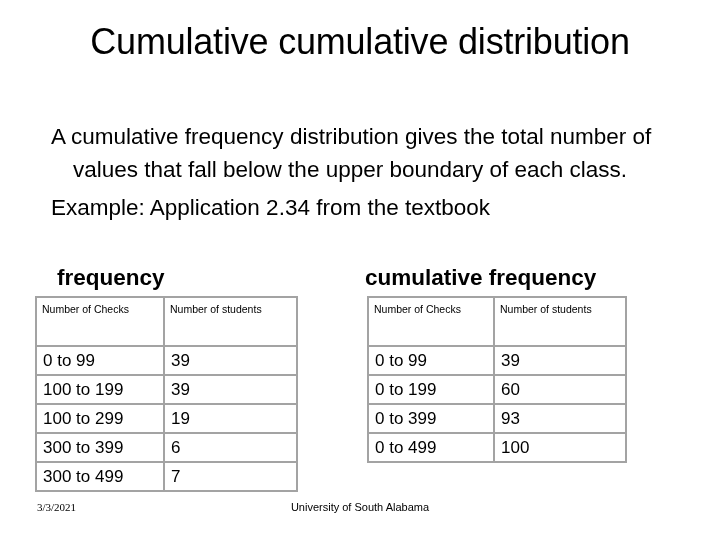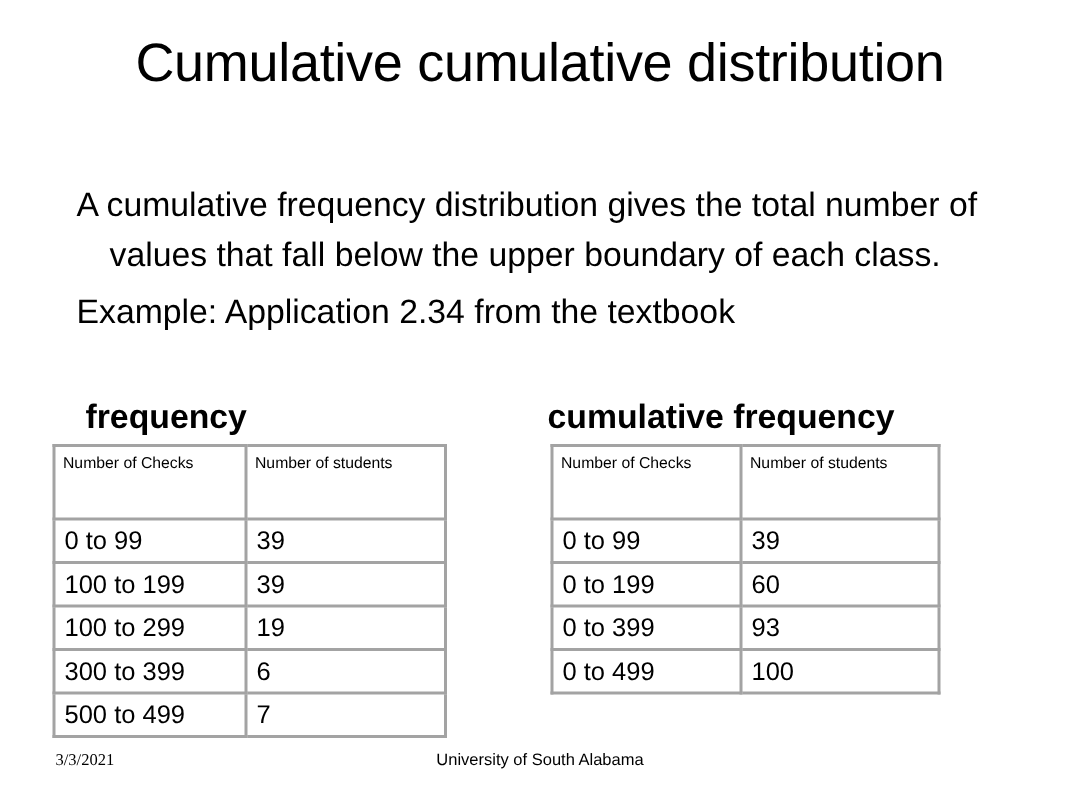--- a/index.html
+++ b/index.html
@@ -176,21 +176,21 @@
     </tr>
     <tr>
       <td class="data-cell">100 to 299</td>
       <td class="data-cell">19</td>
     </tr>
     <tr>
       <td class="data-cell">300 to 399</td>
       <td class="data-cell">6</td>
     </tr>
     <tr>
-      <td class="data-cell">500 to 499</td>
+      <td class="data-cell">300 to 499</td>
       <td class="data-cell">7</td>
     </tr>
   </tbody>
 </table>
 
 <table class="data-table right">
   <colgroup>
       <col class="c1">
       <col class="c2">
     </colgroup>

